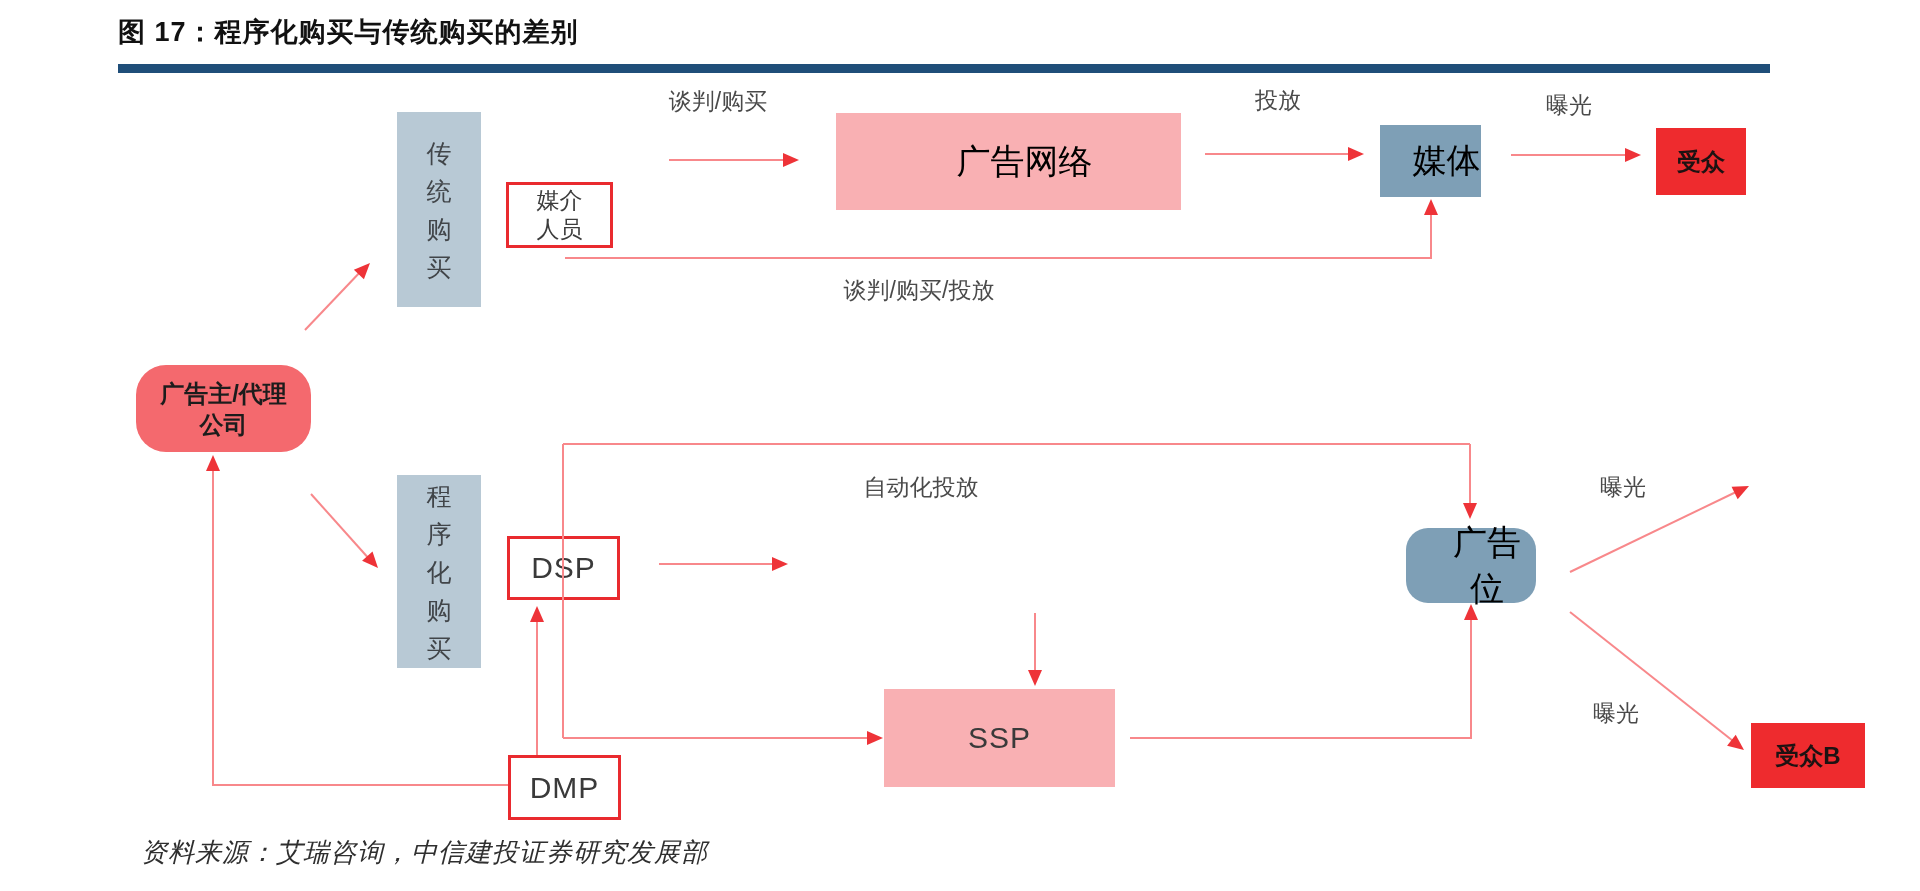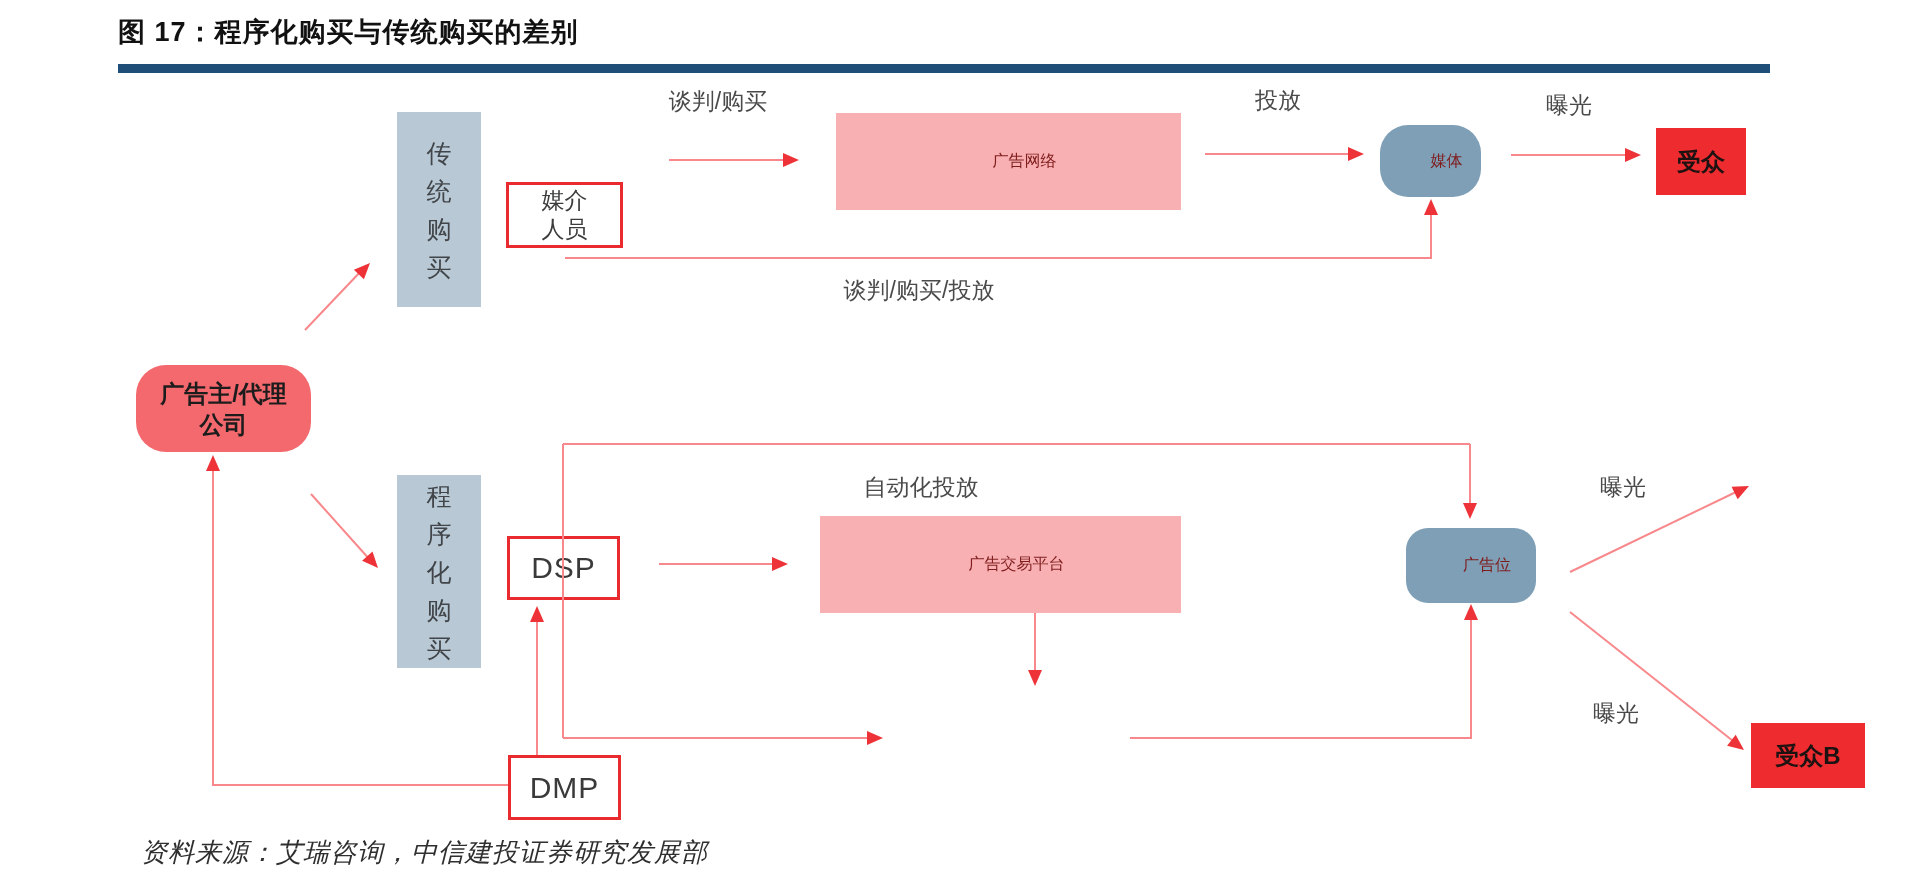--- a/index.html
+++ b/index.html
@@ -11,21 +11,21 @@
   .title-rule { position:absolute; left:85px; top:64px; width:1652px; height:9px; background:var(--title-rule,#1f4e79); }
 
   .node { position:absolute; display:flex; align-items:center; justify-content:center; text-align:center; color:#2d2d2d; }
   .lightblue { background:var(--box-lightblue,#b8c9d5); }
   .steelblue { background:var(--box-steelblue,#7e9fb6); }
   .pink      { background:var(--box-pink,#f9b0b3); }
   .salmon    { background:var(--box-salmon,#f4696e); }
   .redbox    { background:var(--box-red,#ee2b2e); }
   .outlined  { background:#ffffff; border:3px solid var(--outline-red,#e92a2f); }
 
-  .cn  { font-size:16px; color:#7f1d1d;padding-left:32px; }
+  .cn  { font-size:34px; color:#000000;padding-left:32px; }
   .cn2 { font-size:23px; line-height:29px; white-space:pre-line; color:#3c3c3c; }
   .dark2 { color:#1c1c1c; font-size:24px; line-height:31px; white-space:pre-line; font-weight:bold;}
   .onred { color:#1d1212; font-size:24px; font-weight:bold; }
   .acronym { font-size:30px; color:#3a3a3a; letter-spacing:1px; }
   .vtext span { display:inline-block; width:28px; word-break:break-all; line-height:38px; font-size:25px; color:#414549; }
 
   .edge-label { position:absolute; transform:translate(-50%,-50%); font-size:23px; color:var(--label-gray,#4a4a4a); white-space:nowrap; }
 
   svg.wires { position:absolute; left:0; top:0; pointer-events:none; }
   .ln { stroke:var(--line-red,#f8888b); stroke-width:2; fill:none; }
@@ -41,39 +41,39 @@
   <div class="fig-title">图 17：程序化购买与传统购买的差别</div>
   <div class="title-rule"></div>
 
   <div class="node salmon dark2" style="left:103px; top:365px; width:175px; height:87px;border-radius:30px;">广告主/代理
 公司</div>
 
   <div class="node lightblue vtext" style="left:364px; top:112px; width:84px; height:195px;">
       <span>传统购买</span>
     </div>
 
-  <div class="node outlined cn2" style="left:473px; top:182px; width:117px; height:66px;">媒介
+  <div class="node outlined cn2" style="left:473px; top:182px; width:107px; height:66px;">媒介
 人员</div>
 
   <div class="node pink cn" style="left:803px; top:113px; width:345px; height:97px;">广告网络</div>
 
-  <div class="node steelblue cn" style="left:1347px; top:125px; width:101px; height:72px;border-radius:28px;">媒体</div>
+  <div class="node steelblue cn" style="left:1347px; top:125px; width:101px; height:72px;">媒体</div>
 
   <div class="node redbox onred" style="left:1623px; top:128px; width:90px; height:67px;">受众</div>
 
   <div class="node lightblue vtext" style="left:364px; top:475px; width:84px; height:193px;">
       <span>程序化购买</span>
     </div>
 
   <div class="node outlined acronym" style="left:474px; top:536px; width:113px; height:64px;">DSP</div>
 
-  <div class="node pink cn" style="left:787px; top:516px; width:361px; height:97px;">广告交易平台</div>
 
   <div class="node steelblue cn" style="left:1373px; top:528px; width:130px; height:75px;border-radius:22px;">广告位</div>
 
+  <div class="node pink acronym" style="left:851px; top:689px; width:231px; height:98px;">SSP</div>
 
   <div class="node outlined acronym" style="left:475px; top:755px; width:113px; height:65px;">DMP</div>
 
 
   <div class="node redbox onred" style="left:1718px; top:723px; width:114px; height:65px;">受众B</div>
 
   <div class="edge-label" style="left:685px;  top:101px;">谈判/购买</div>
   <div class="edge-label" style="left:1245px; top:100px;">投放</div>
   <div class="edge-label" style="left:1536px; top:105px;">曝光</div>
   <div class="edge-label" style="left:886px;  top:290px;">谈判/购买/投放</div>

